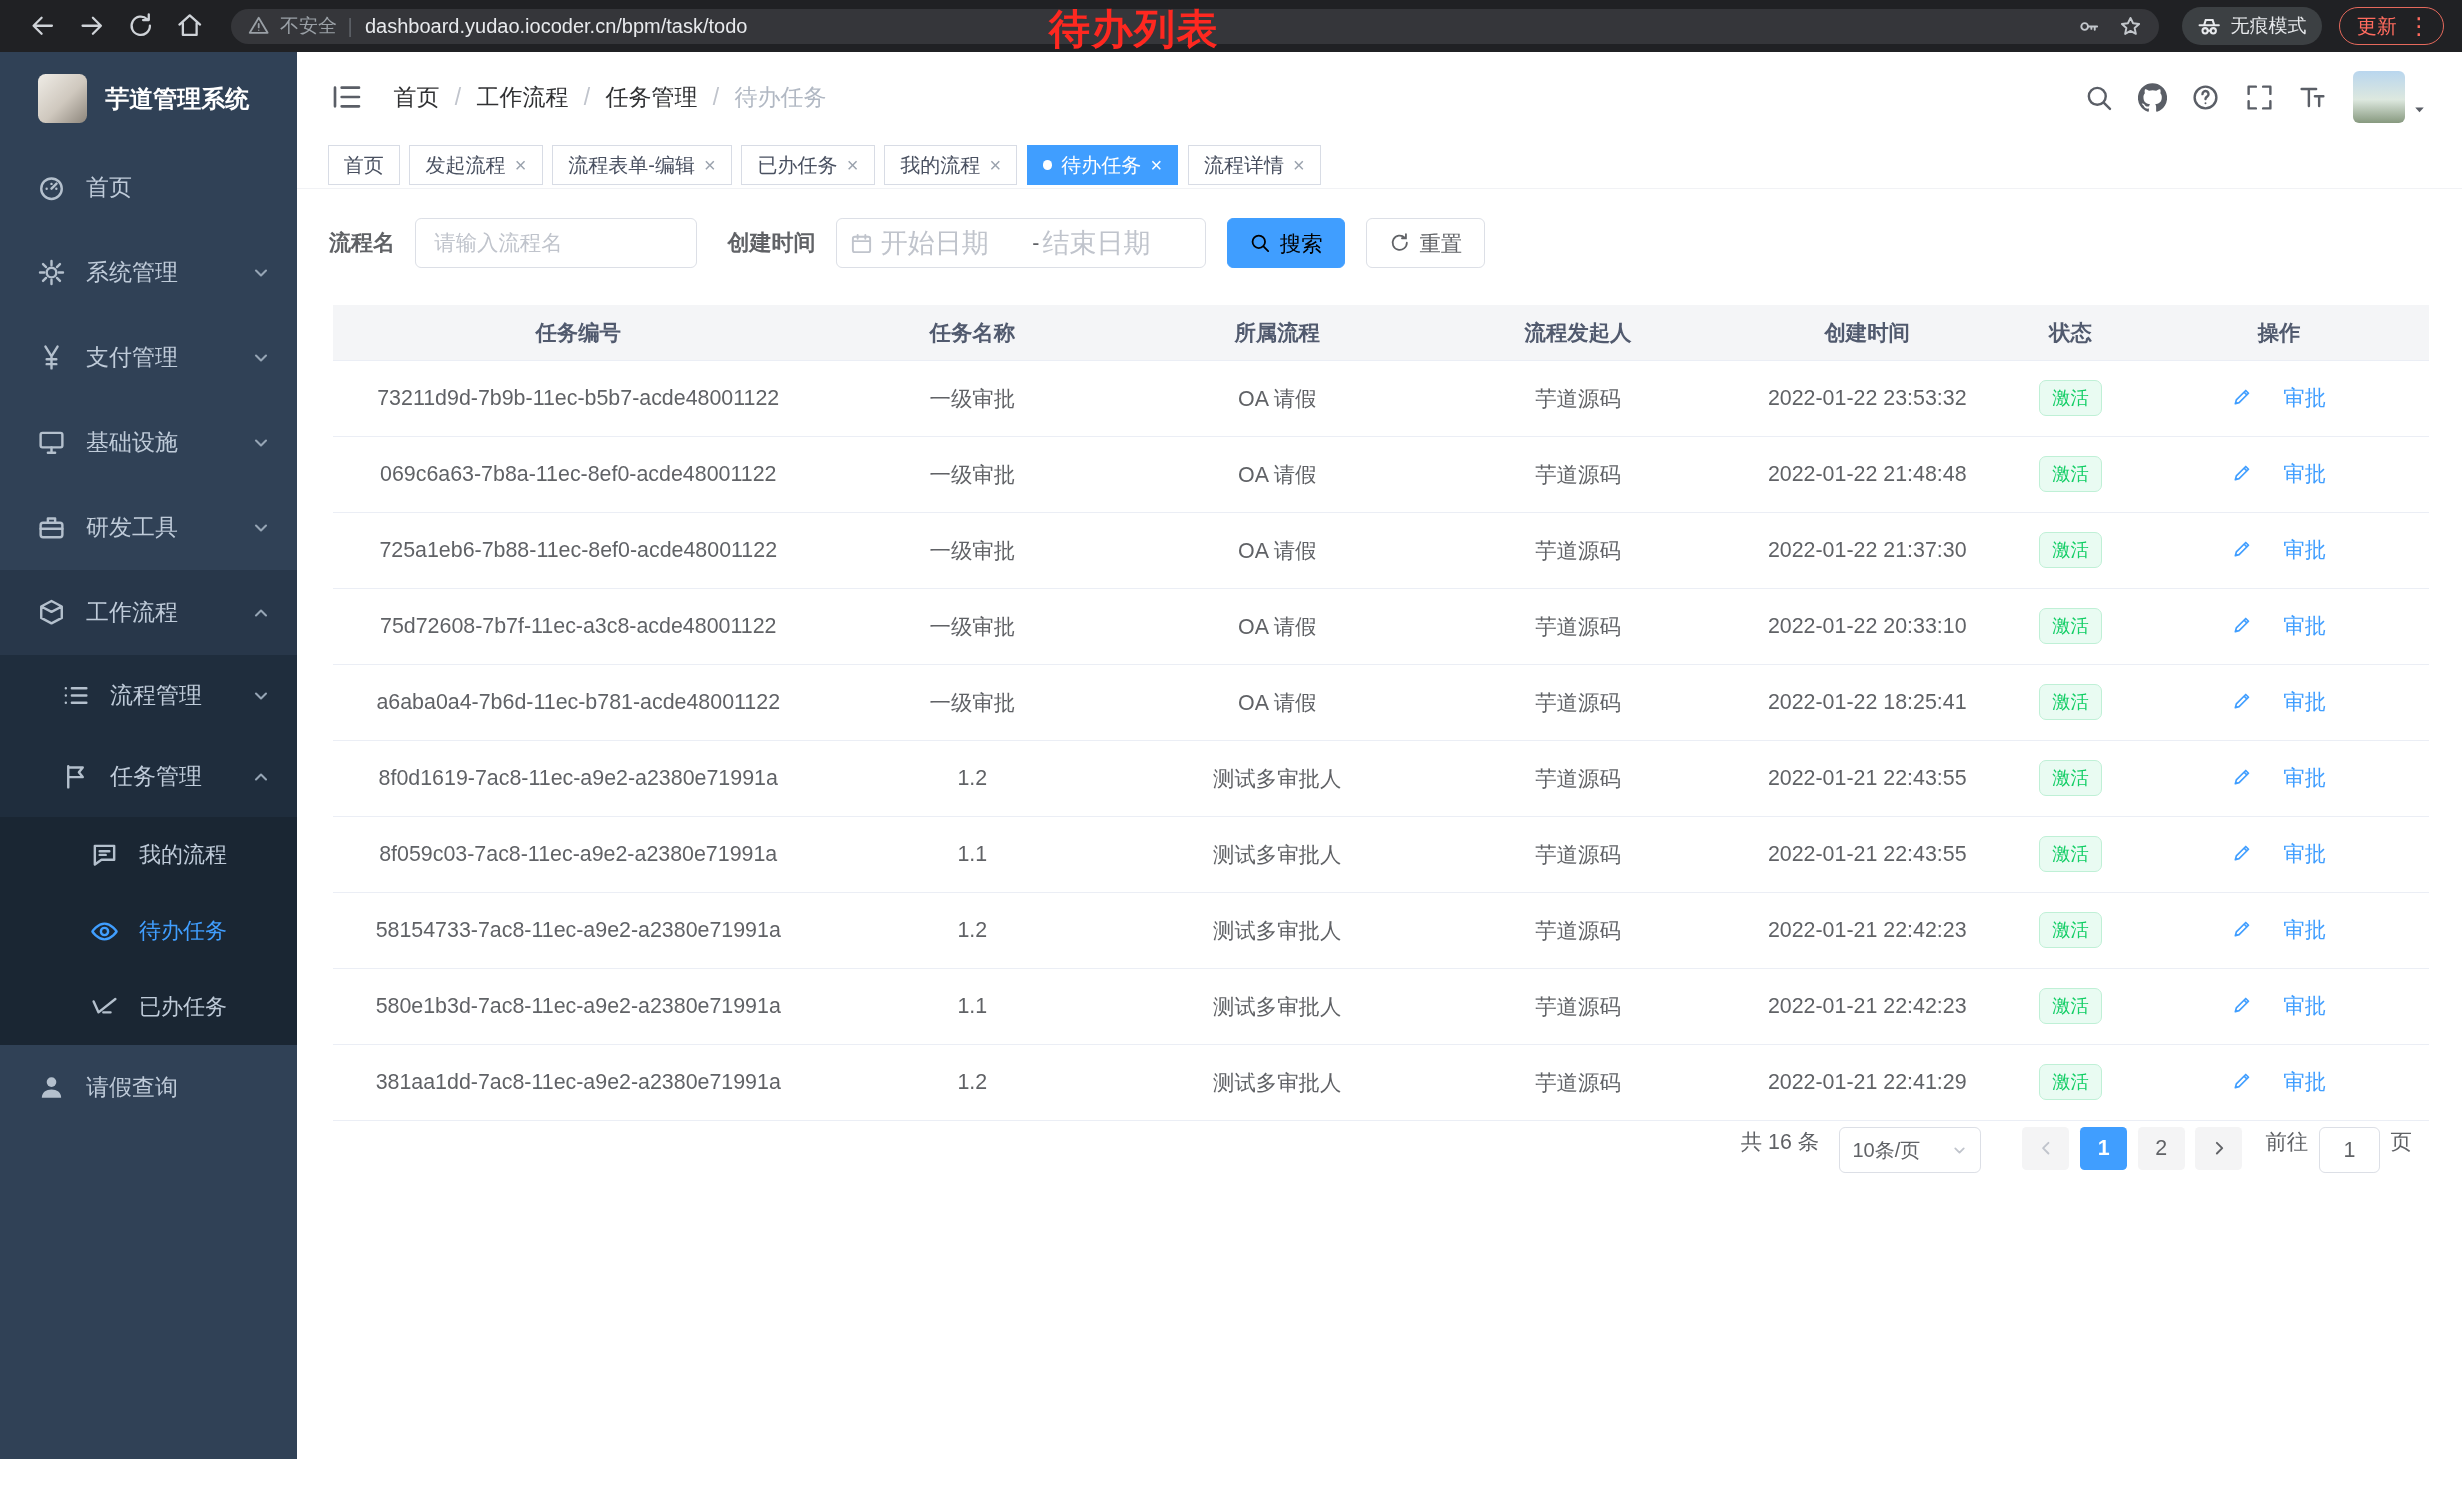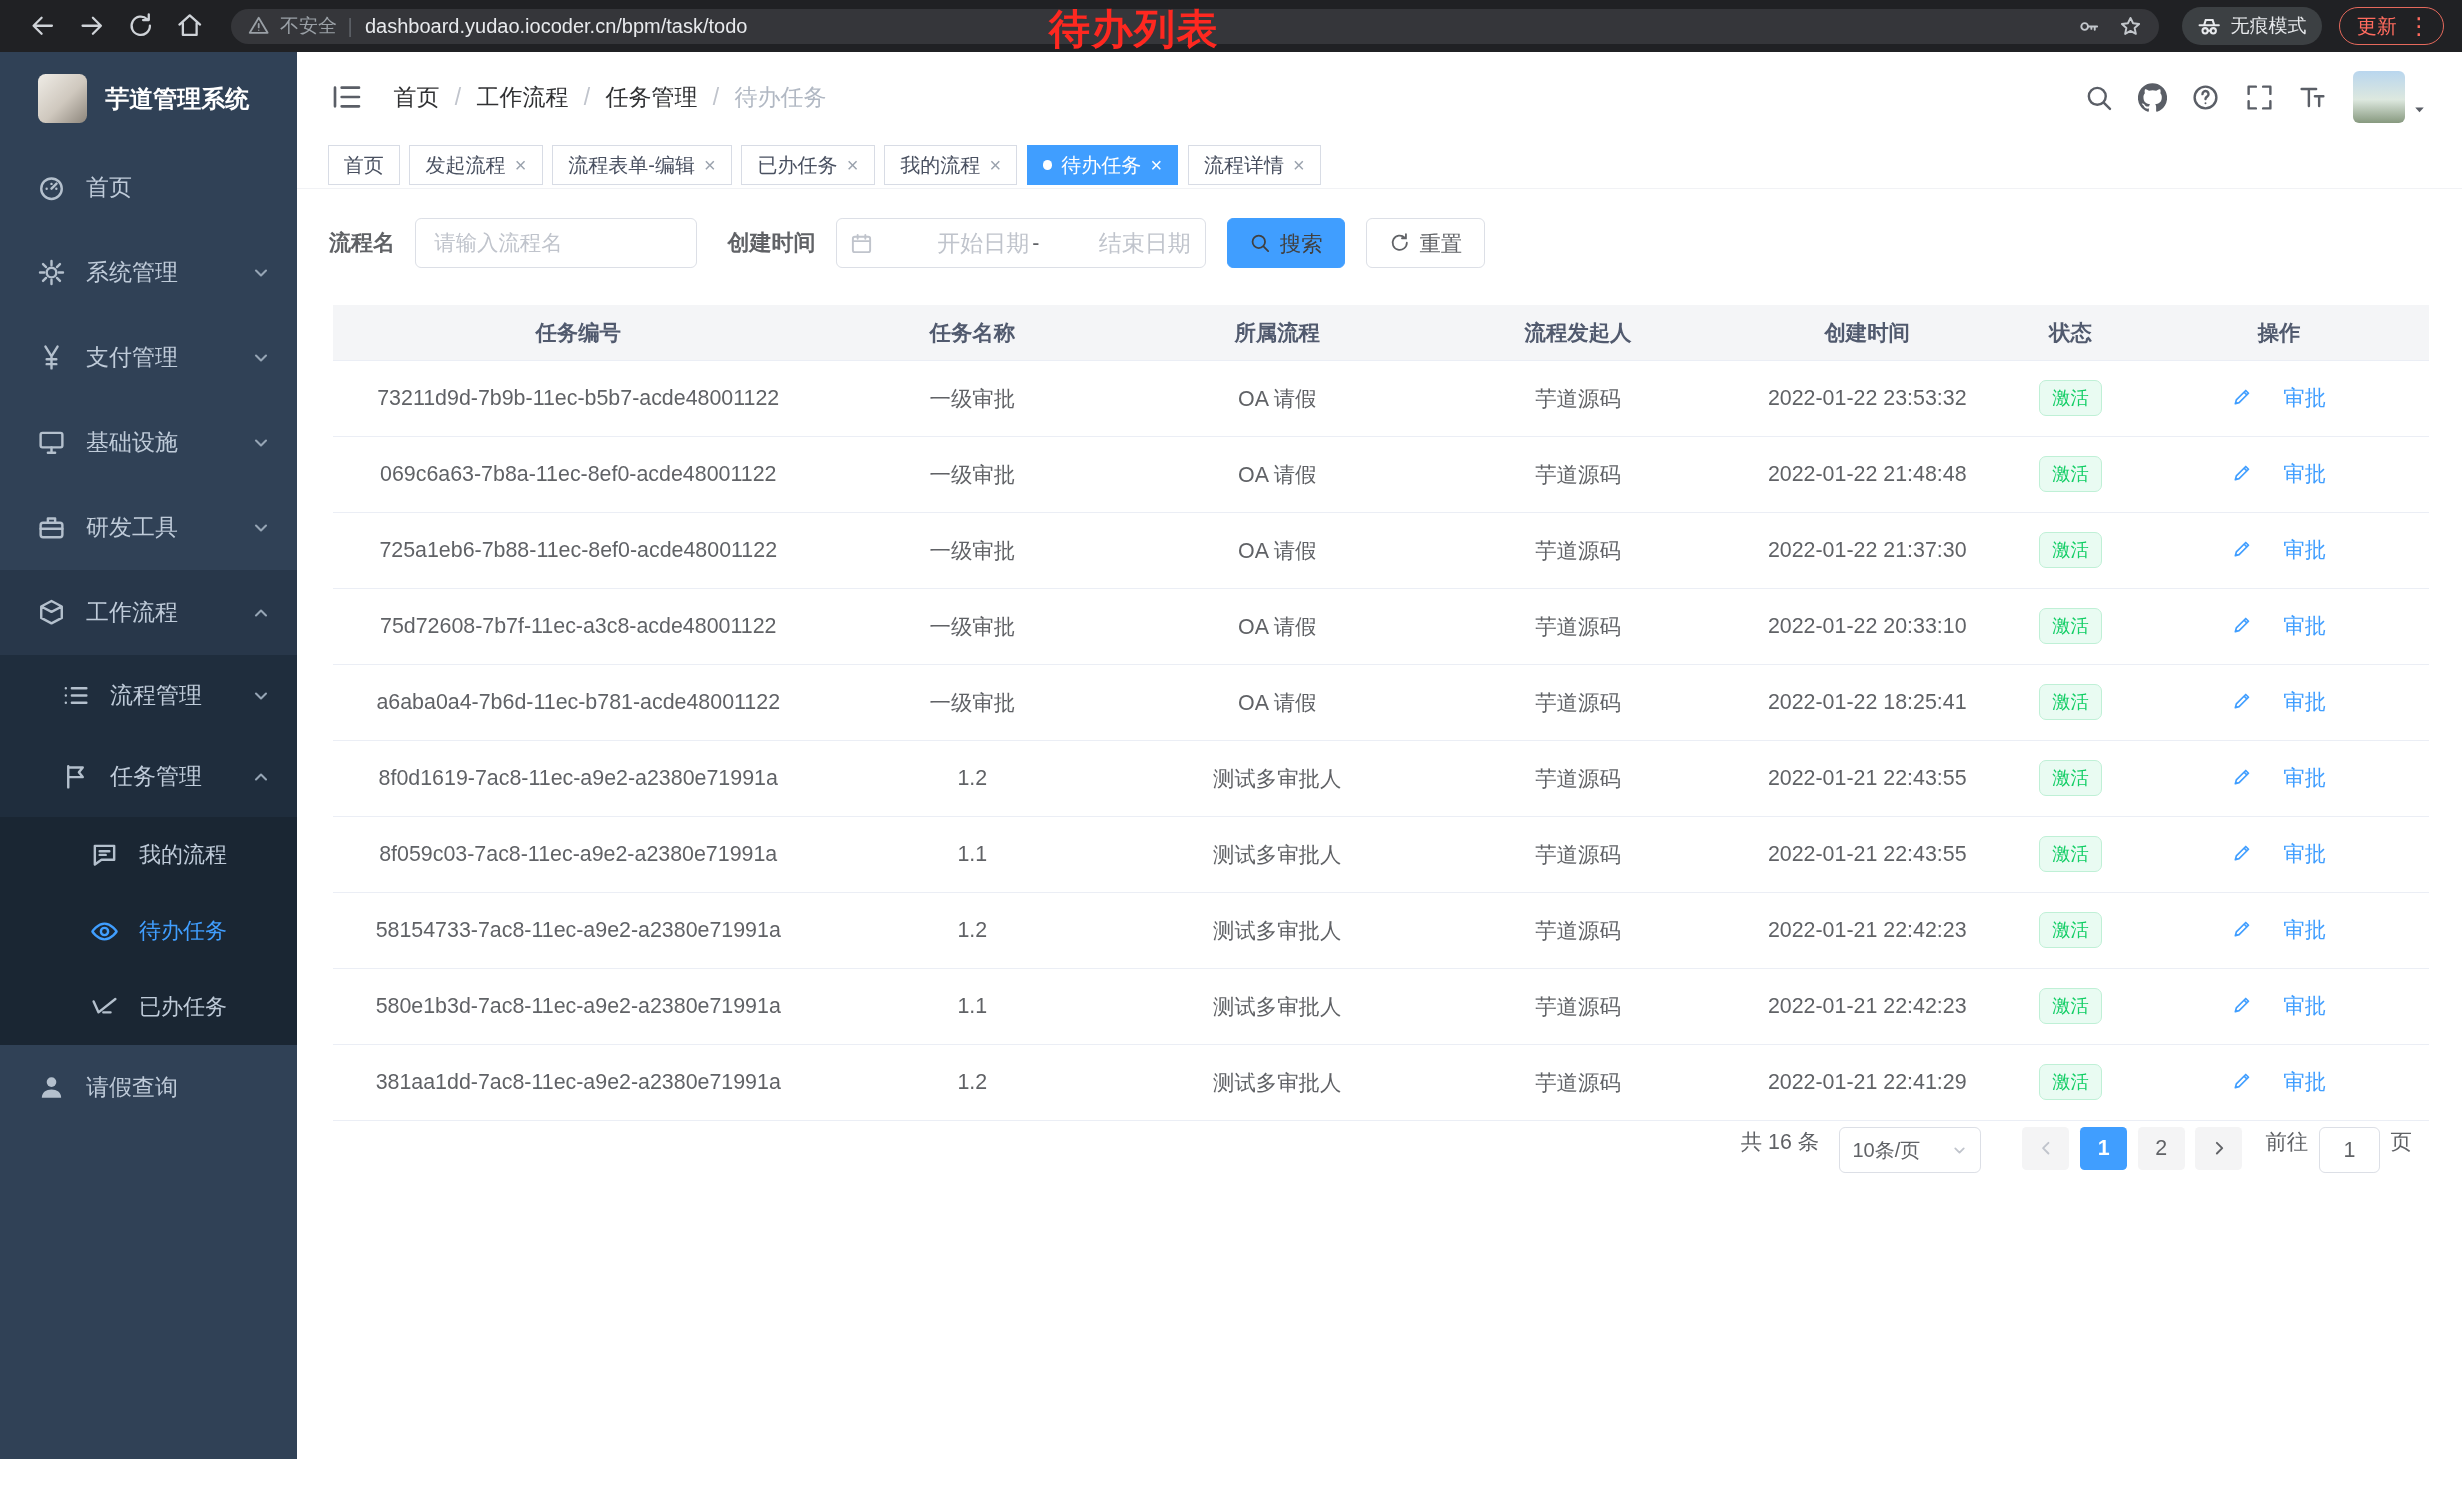--- a/index.html
+++ b/index.html
@@ -80,26 +80,26 @@
   .filters { position:absolute; top:29px; left:32px; display:flex; align-items:center; }
   .f-label { font-size:22px; font-weight:700; color:#606266; margin-right:20px; white-space:nowrap; }
   .f-input { width:282px; height:50px; border:1.5px solid #dcdfe6; border-radius:6.1px; font-size:21.4px;
              padding:0 18.3px; color:#606266; outline:none; font-family:inherit; }
   .f-input::placeholder { color:#c0c4cc; }
   .f-gap { width:30.5px; }
   .daterange { width:370px; height:50px; border:1.5px solid #dcdfe6; border-radius:6.1px; display:flex;
                align-items:center; padding:0 13.7px; }
   .daterange .cico { width:23px; height:23px; color:#c0c4cc; margin-right:7.6px; flex:none; }
   .daterange svg { display:block; width:100%; height:100%; }
-  .daterange .ph { flex:1; text-align:right; color:#c0c4cc; font-size:23px; }
+  .daterange .ph { flex:1; text-align:left; color:#c0c4cc; font-size:27px; }
   .daterange .rsep { color:#606266; font-size:21.4px; padding:0 3.1px; }
   .btn { height:50px; border-radius:6.1px; display:inline-flex; align-items:center; padding:0 21.4px;
          font-size:21.4px; margin-left:21.4px; cursor:pointer; }
   .btn svg { display:block; width:21.4px; height:21.4px; margin-right:9.2px; }
-  .btn.primary { background:#409eff; border:1.5px solid #409eff; color:#404040; }
+  .btn.primary { background:#409eff; border:1.5px solid #409eff; color:#000000; }
   .btn.plain { background:#fff; border:1.5px solid #dcdfe6; color:#606266; }
 
   .tablewrap { position:absolute; top:116px; left:36px; right:33px; }
   table { width:100%; border-collapse:collapse; table-layout:fixed; }
   th { height:55px; background:#f4f5f7; color:#515a6e; font-size:21.4px; font-weight:700;
        text-align:center; border-bottom:1.5px solid #ebeef5; }
   td { height:76px; color:#606266; font-size:21.4px; text-align:center;
        border-bottom:1.5px solid #ebeef5; background:#fff; white-space:nowrap; overflow:hidden; }
   .tag { display:inline-block; padding:6.1px 12.2px; font-size:18.3px; color:#13ce66; background:#e9fbf2;
          border:1.5px solid #bff0d6; border-radius:7px; line-height:1.2; }

